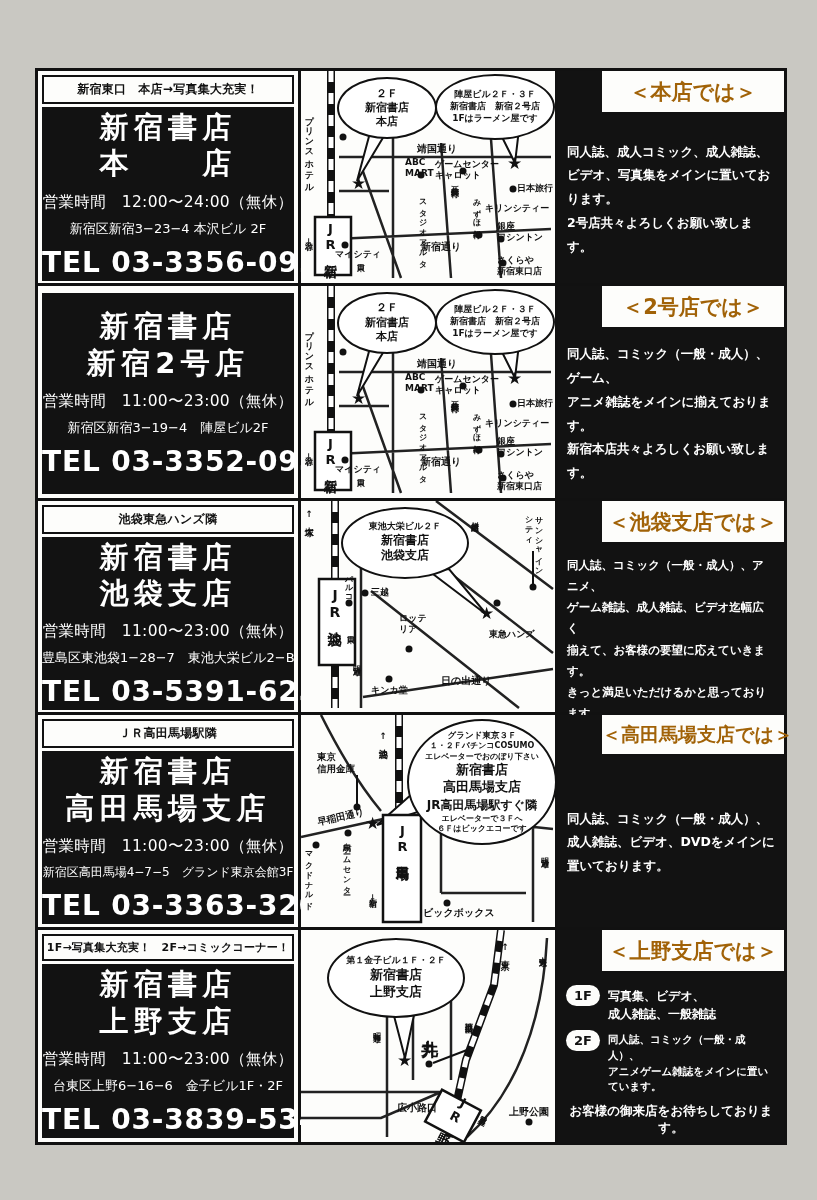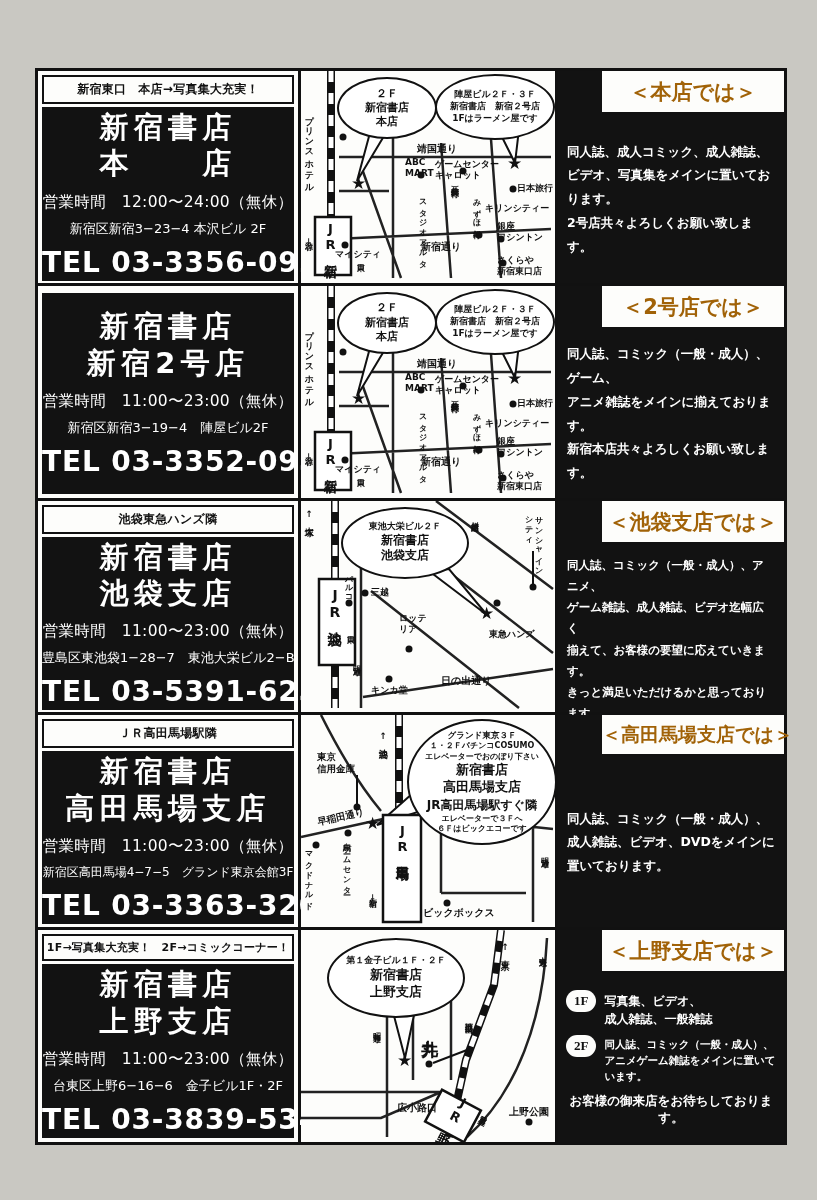--- a/index.html
+++ b/index.html
@@ -30,21 +30,21 @@
   .address{font-size:13px;margin-top:7px;white-space:nowrap;}
   .tel{font-size:28px;font-weight:bold;margin-top:8px;letter-spacing:.03em;white-space:nowrap;}
   
   .col-right{flex:1 1 0;background:#121212;display:flex;flex-direction:column;min-width:0;}
   .info-header{background:#fdfdfb;color:#a16207;border-bottom:3px solid #111;
     text-align:center;font-size:21px;font-weight:bold;padding:7px 0 6px;white-space:nowrap;margin-left:44px;}
   .info-body{color:#fff;font-size:12.5px;font-weight:bold;line-height:1.9;
     padding:10px 9px;white-space:pre-line;margin:auto 0;}
   .floor-row{display:flex;align-items:flex-start;margin:7px 8px;color:#fff;}
   .floor-badge{background:#fdfdfb;color:#111;font-weight:bold;border-radius:14px;
-    padding:3px 8px;font-size:13px;margin-right:8px;flex:0 0 auto;font-family:Liberation Serif, serif;}
+    padding:3px 8px;font-size:13px;margin-right:8px;flex:0 0 auto;}
   .floor-text{font-size:12px;font-weight:bold;line-height:1.5;white-space:pre-line;padding-top:2px;}
   .floor-text.small{font-size:10.5px;}
   .closing{color:#fff;font-size:12.5px;font-weight:bold;text-align:center;margin-top:8px;}
   
   .col-map{width:257px;border-right:3px solid #111;box-sizing:border-box;
     background:#fdfdfb;position:relative;overflow:hidden;}
   .col-map svg{position:absolute;left:0;top:0;}
   .mlabel{position:absolute;font-size:9px;font-weight:bold;white-space:pre-line;line-height:1.25;color:#111;}
   .v{writing-mode:vertical-rl;text-orientation:upright;letter-spacing:1px;}
   .bubble{position:absolute;background:#fff;border:2px solid #111;border-radius:50%;

